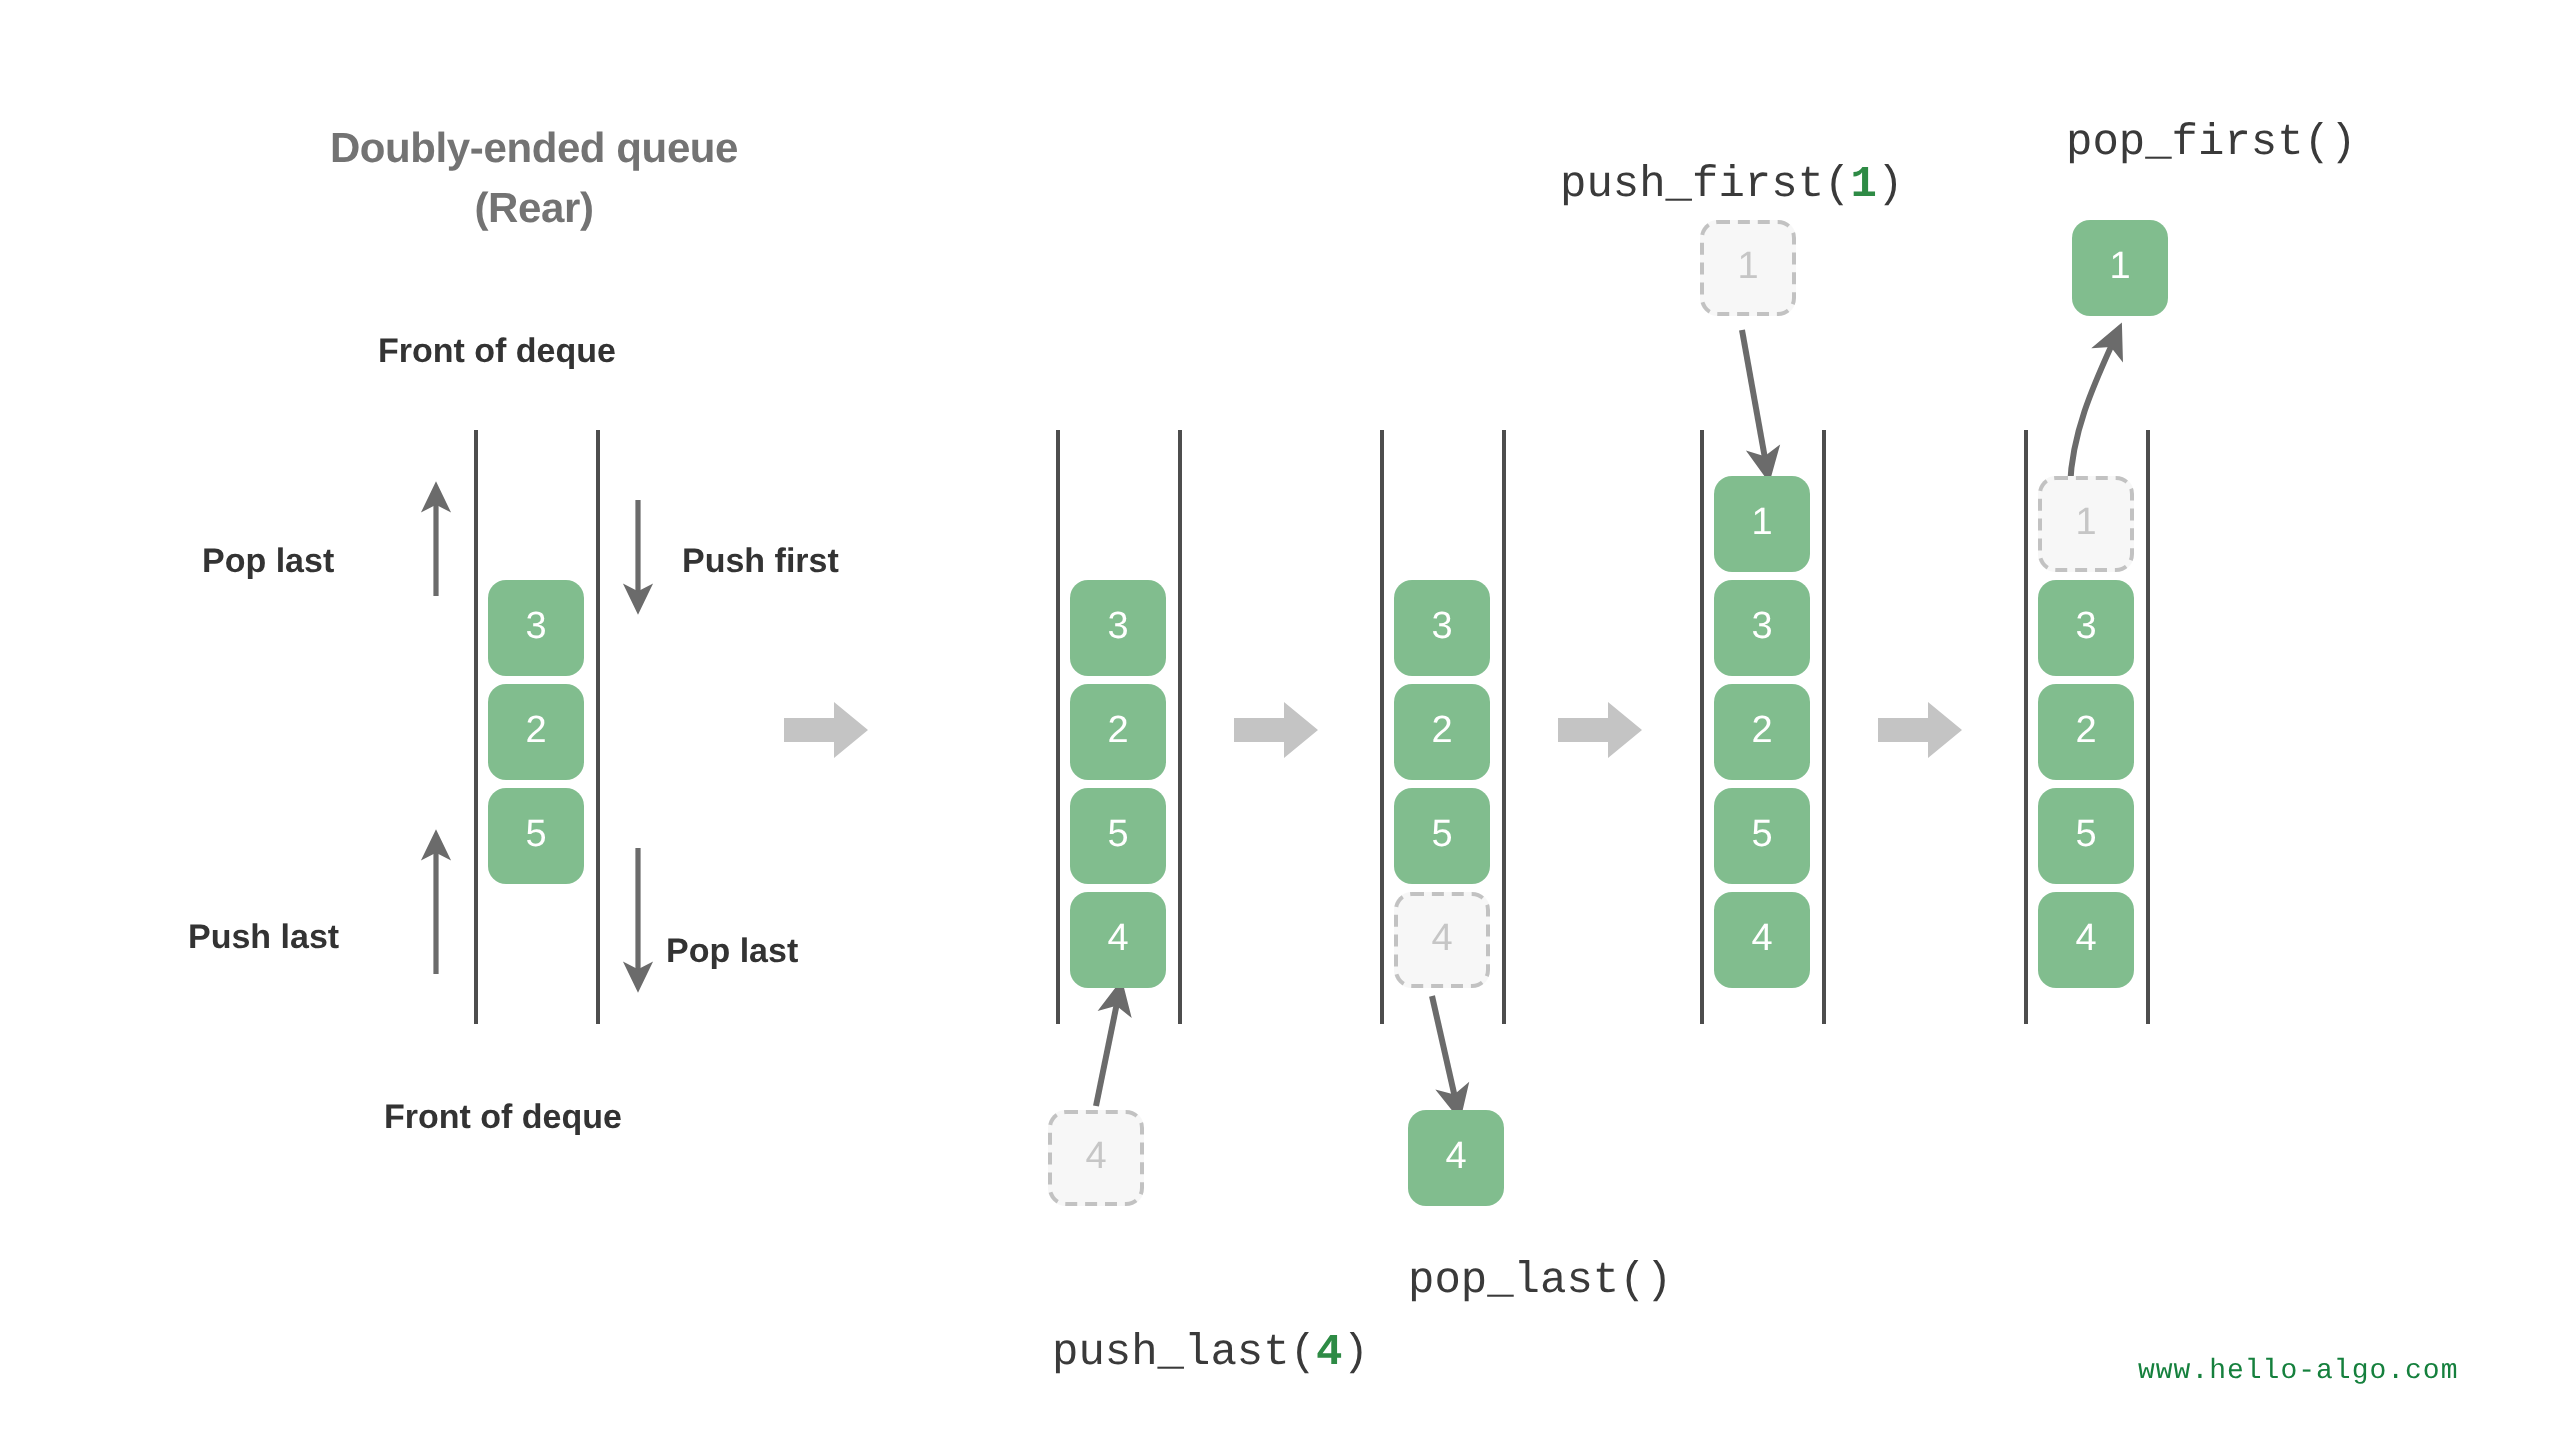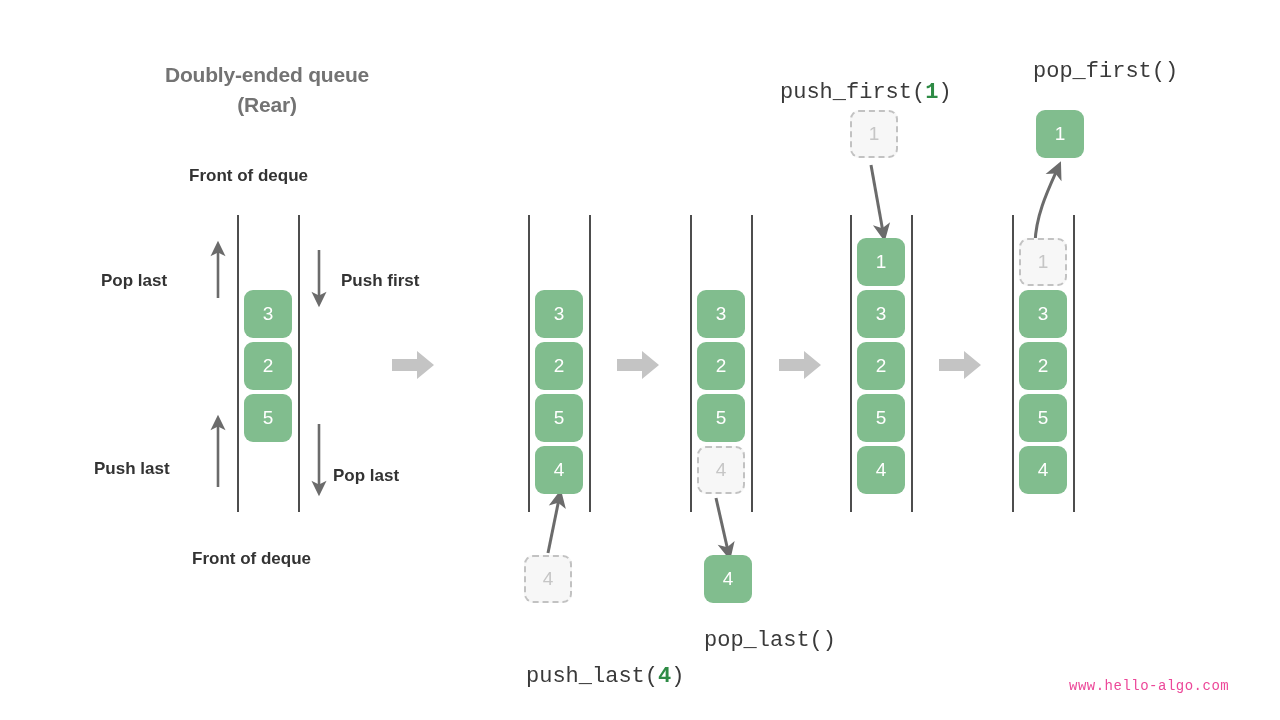--- a/index.html
+++ b/index.html
@@ -38,21 +38,21 @@
   .mono-label {
     font-family: "Liberation Mono", "DejaVu Sans Mono", monospace;
     color: #3a3a3a;
     font-size: 22px;
     white-space: nowrap;
     letter-spacing: 0px;
   }
   .mono-label .arg { color: #2E8B45; font-weight: bold; }
   .watermark {
     font-family: "Liberation Mono", "DejaVu Sans Mono", monospace;
-    color: #ec4899;
+    color: #15803d;
     font-size: 14px;
     letter-spacing: 0.5px;
     white-space: nowrap;
   }
 
   
   .rail {
     width: 2px;
     background: #4d4d4d;
   }

